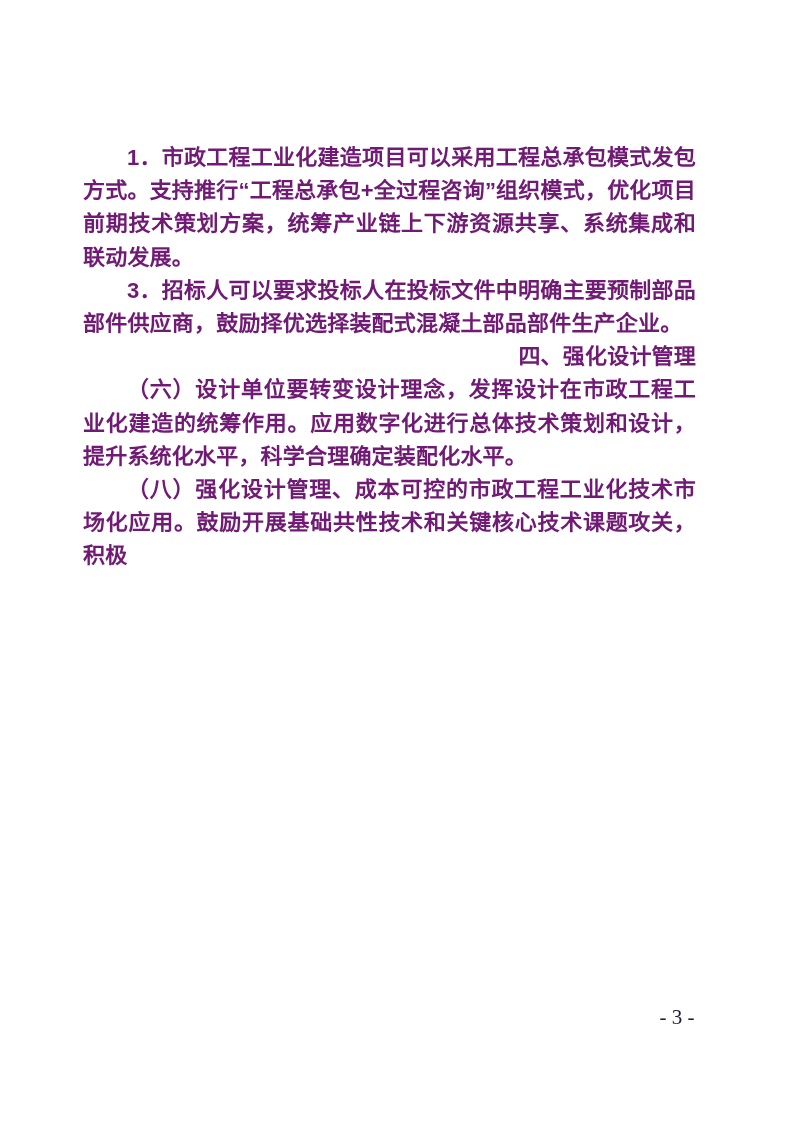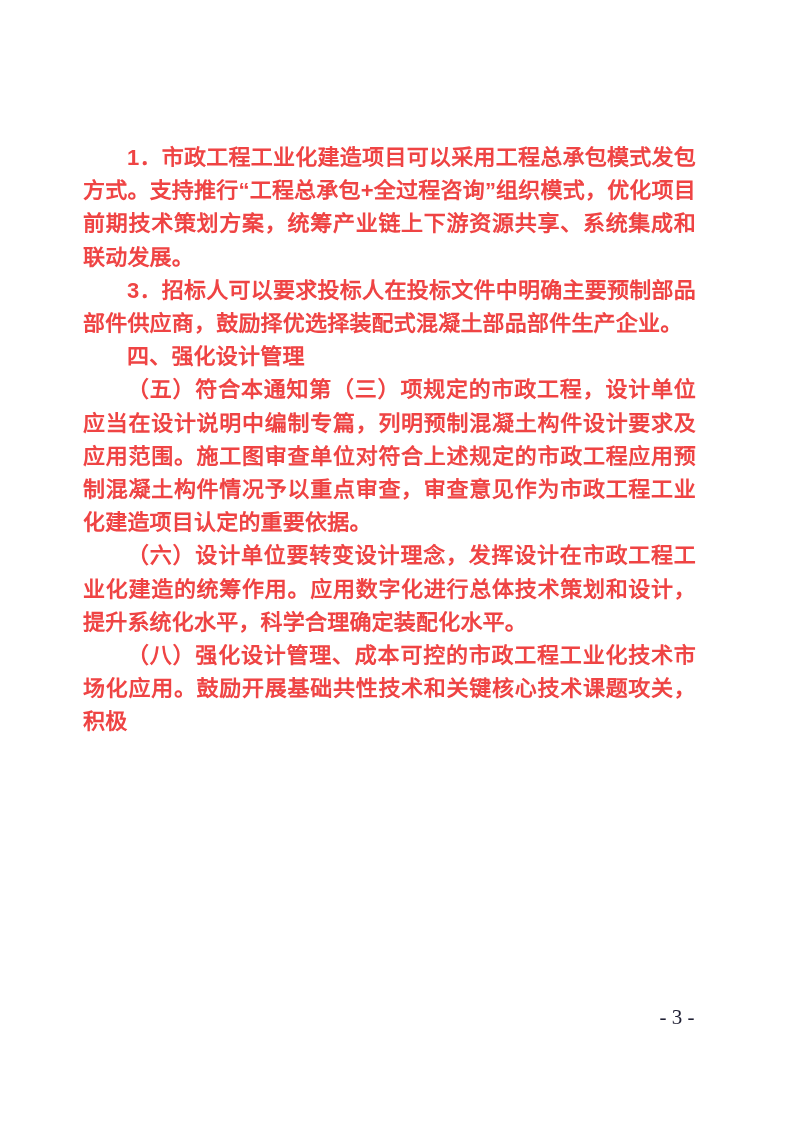--- a/index.html
+++ b/index.html
@@ -20,29 +20,29 @@
     left: 83px;
     top: 141px;
     width: 613px;
   }
   .para, .heading {
     margin: 0;
     padding: 0;
     font-size: 22px;
     line-height: 33.2px;
     font-weight: 700;
-    color: #ef4444;
+    color: #701a75;
     text-indent: 2em;
     text-align: justify;
     text-justify: inter-character;
     letter-spacing: 0.2px;
     word-break: break-all;
   }
   .heading {
-    text-align: left;
+    text-align: right;
   }
   
   .page-number {
     position: absolute;
     left: 612px;
     top: 1005px;
     width: 130px;
     text-align: center;
     font-family: "Liberation Serif", serif;
     font-size: 21px;
@@ -52,18 +52,17 @@
   }
 </style>
 </head>
 <body>
 
 <div class="page">
   <main class="content">
     <p class="para">1．市政工程工业化建造项目可以采用工程总承包模式发包方式。支持推行“工程总承包+全过程咨询”组织模式，优化项目前期技术策划方案，统筹产业链上下游资源共享、系统集成和联动发展。</p>
     <p class="para">3．招标人可以要求投标人在投标文件中明确主要预制部品部件供应商，鼓励择优选择装配式混凝土部品部件生产企业。</p>
     <h2 class="heading">四、强化设计管理</h2>
-    <p class="para">（五）符合本通知第（三）项规定的市政工程，设计单位应当在设计说明中编制专篇，列明预制混凝土构件设计要求及应用范围。施工图审查单位对符合上述规定的市政工程应用预制混凝土构件情况予以重点审查，审查意见作为市政工程工业化建造项目认定的重要依据。</p>
     <p class="para">（六）设计单位要转变设计理念，发挥设计在市政工程工业化建造的统筹作用。应用数字化进行总体技术策划和设计，提升系统化水平，科学合理确定装配化水平。</p>
     <p class="para">（八）强化设计管理、成本可控的市政工程工业化技术市场化应用。鼓励开展基础共性技术和关键核心技术课题攻关，积极</p>
   </main>
   <div class="page-number">- 3 -</div>
 </div>
 
 </body></html>

